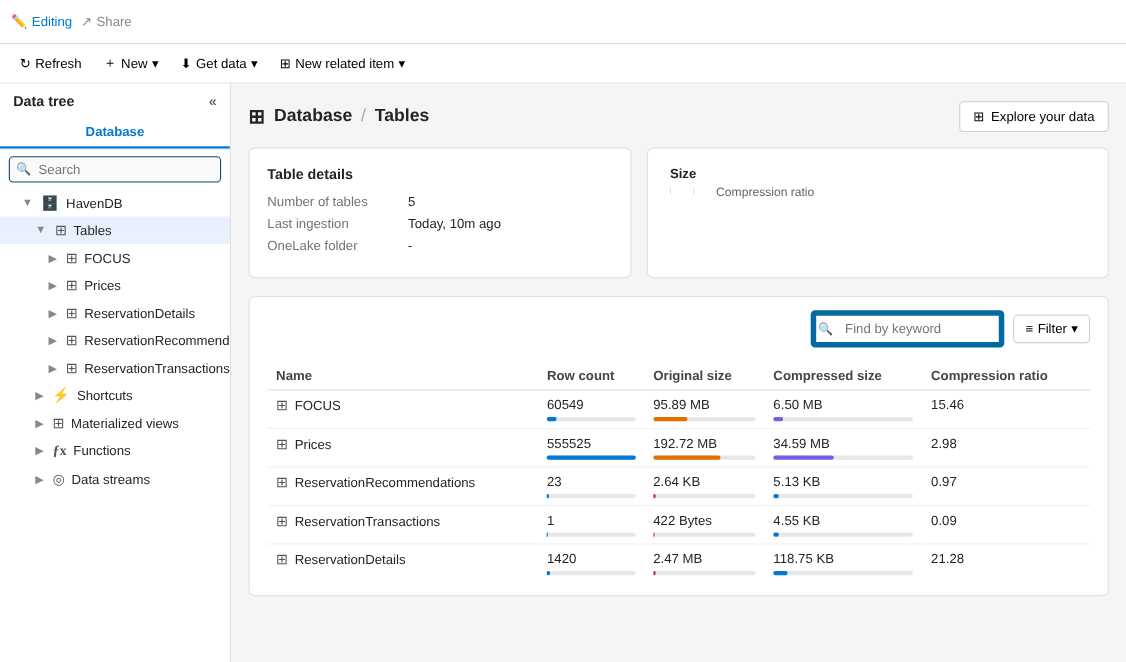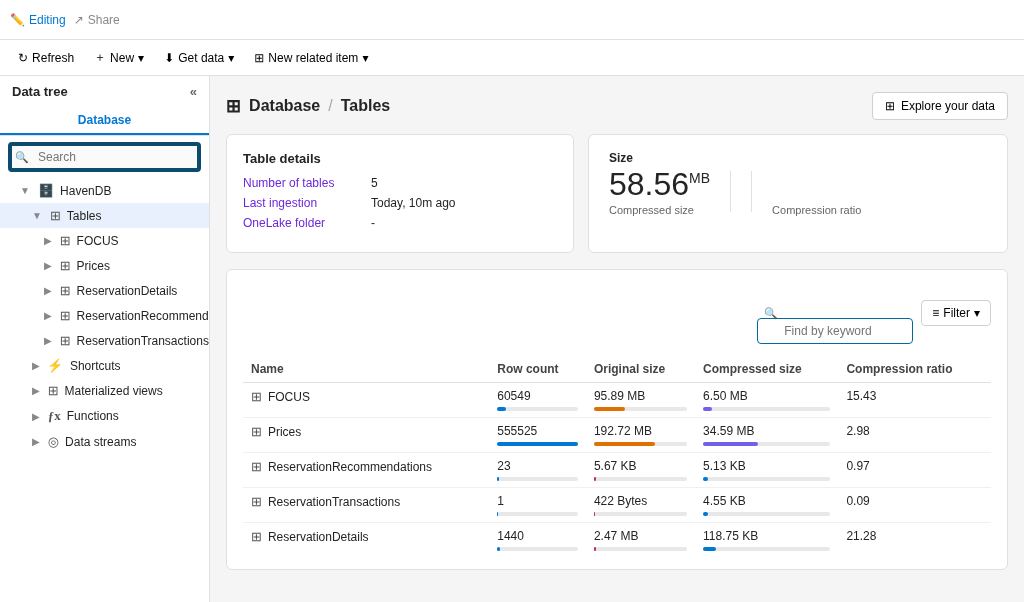--- a/index.html
+++ b/index.html
@@ -22,21 +22,21 @@
     .main-layout { display: flex; height: calc(602px - 76px); }
 
     
     .sidebar { width: 210px; background: #fff; border-right: 1px solid #e0e0e0; display: flex; flex-direction: column; overflow-y: auto; }
     .sidebar-header { display: flex; justify-content: space-between; align-items: center; padding: 8px 12px; font-size: 13px; font-weight: 600; }
     .sidebar-collapse { cursor: pointer; color: #666; }
     .sidebar-tabs { display: flex; border-bottom: 1px solid #e0e0e0; }
     .sidebar-tab { flex: 1; text-align: center; padding: 6px 4px; font-size: 12px; cursor: pointer; }
     .sidebar-tab.active { border-bottom: 2px solid #0078d4; color: #0078d4; font-weight: 600; }
     .sidebar-search { padding: 6px 8px; }
-    .sidebar-search input { width: 100%; padding: 4px 8px 4px 26px; border: 4px solid #0c4a6e; border-radius: 4px; font-size: 12px; background: #fafafa; }
+    .sidebar-search input { width: 100%; padding: 4px 8px 4px 26px; border: 1px solid #0c4a6e; border-radius: 4px; font-size: 12px; background: #fafafa; }
     .search-wrap { position: relative; }
     .search-wrap .s-icon { position: absolute; left: 7px; top: 50%; transform: translateY(-50%); color: #888; font-size: 11px; }
     .sidebar-items { flex: 1; overflow-y: auto; }
     .sidebar-item { display: flex; align-items: center; padding: 5px 8px 5px 12px; cursor: pointer; font-size: 12px; gap: 6px; }
     .sidebar-item.selected { background: #e8f0fe; }
     .sidebar-item .item-icon { font-size: 13px; color: #555; }
     .sidebar-item .expand-icon { font-size: 10px; color: #888; margin-right: 2px; }
     .indent-1 { padding-left: 20px; }
     .indent-2 { padding-left: 32px; }
     .indent-3 { padding-left: 44px; }
@@ -46,34 +46,34 @@
     .content-header { display: flex; align-items: center; justify-content: space-between; margin-bottom: 14px; }
     .breadcrumb { display: flex; align-items: center; gap: 8px; font-size: 16px; font-weight: 600; }
     .explore-btn { display: flex; align-items: center; gap: 6px; padding: 6px 12px; border: 1px solid #d0d0d0; border-radius: 4px; background: #fff; font-size: 12px; cursor: pointer; }
 
     
     .cards-row { display: flex; gap: 14px; margin-bottom: 16px; }
     .card { background: #fff; border-radius: 6px; border: 1px solid #e0e0e0; padding: 16px; }
     .card-details { flex: 1; }
     .card-title { font-size: 13px; font-weight: 600; margin-bottom: 10px; }
     .card-row { display: flex; gap: 8px; margin-bottom: 6px; font-size: 12px; }
-    .card-label { color: #6d28d9; min-width: 120px; }
+    .card-label { color: #737373; min-width: 120px; }
     .card-value { color: #242424; }
     .card-size { display: flex; gap: 24px; align-items: flex-start; padding: 12px 20px; }
     .size-item { display: flex; flex-direction: column; }
     .size-number { font-size: 32px; font-weight: 300; line-height: 1.1; }
     .size-number sup { font-size: 14px; font-weight: 400; vertical-align: super; }
     .size-label { font-size: 11px; color: #666; margin-top: 2px; }
     .size-sep { width: 1px; background: #e0e0e0; margin: 4px 0; align-self: stretch; }
 
     
     .table-section { background: #fff; border-radius: 6px; border: 1px solid #e0e0e0; padding: 12px 16px; }
     .table-toolbar { display: flex; justify-content: flex-end; align-items: center; gap: 8px; margin-bottom: 12px; }
     .search-input-wrap { position: relative; }
-    .search-input-wrap input { padding: 5px 8px 5px 26px; border: 1px solid #0369a1; border-radius: 4px; font-size: 12px; width: 156px; margin-top: 36px; }
+    .search-input-wrap input { padding: 5px 8px 5px 26px; border: 5px solid #0369a1; border-radius: 4px; font-size: 12px; width: 176px; }
     .search-input-wrap .s-icon2 { position: absolute; left: 7px; top: 50%; transform: translateY(-50%); color: #888; font-size: 11px; }
     .filter-btn { display: flex; align-items: center; gap: 4px; padding: 5px 10px; border: 1px solid #d0d0d0; border-radius: 4px; background: #fff; font-size: 12px; cursor: pointer; }
 
     
     .data-table { width: 100%; border-collapse: collapse; }
     .data-table th { text-align: left; font-size: 12px; font-weight: 600; padding: 6px 8px; border-bottom: 1px solid #e0e0e0; color: #444; }
     .data-table td { padding: 6px 8px; font-size: 12px; vertical-align: top; }
     .data-table tr:not(:last-child) td { border-bottom: 1px solid #f0f0f0; }
     .cell-name { display: flex; align-items: center; gap: 6px; }
     .table-icon { color: #555; font-size: 13px; }
@@ -238,24 +238,20 @@
         </div>
         <div class="card-row">
           <span class="card-label">OneLake folder</span>
           <span class="card-value">-</span>
         </div>
       </div>
 
       <div class="card card-size" style="position: relative; min-width: 420px;">
         <div style="font-size:12px;font-weight:600;margin-bottom:8px;position:absolute;top:16px;left:20px;">Size</div>
         <div style="margin-top:20px;display:flex;gap:20px;align-items:flex-end;">
-          <div class="size-item">
-            <span class="size-number"><span>58.56</span><sup>MB</sup></span>
-            <span class="size-label">Compressed size</span>
-          </div>
           <div class="size-sep"></div>
           <div class="size-sep"></div>
           <div class="size-item">
             <span class="size-label">Compression ratio</span>
           </div>
         </div>
       </div>
     </div>
 
     <div class="table-section">
@@ -300,21 +296,21 @@
       <div class="bar-container">
                   <div class="bar-fill orange-bar" style="width:33%"></div>
                 </div>
     </td>
     <td>
       <div>6.50 MB</div>
       <div class="bar-container">
                   <div class="bar-fill purple-bar" style="width:7%"></div>
                 </div>
     </td>
-    <td>15.43</td>
+    <td>15.46</td>
   </tr>
             <tr>
     <td>
       <div class="cell-name">
         <span class="table-icon">⊞</span>
         <span>Prices</span>
       </div>
     </td>
     <td>
       <div>555525</div>
@@ -343,21 +339,21 @@
         <span>ReservationRecommendations</span>
       </div>
     </td>
     <td>
       <div>23</div>
       <div class="bar-container">
                   <div class="bar-fill blue-bar" style="width:2%"></div>
                 </div>
     </td>
     <td>
-      <div>5.67 KB</div>
+      <div>2.64 KB</div>
       <div class="bar-container">
                   <div class="bar-fill red-bar" style="width:2%"></div>
                 </div>
     </td>
     <td>
       <div>5.13 KB</div>
       <div class="bar-container">
                   <div class="bar-fill small-blue" style="width:4%"></div>
                 </div>
     </td>
@@ -391,21 +387,21 @@
     <td>0.09</td>
   </tr>
             <tr>
     <td>
       <div class="cell-name">
         <span class="table-icon">⊞</span>
         <span>ReservationDetails</span>
       </div>
     </td>
     <td>
-      <div>1440</div>
+      <div>1420</div>
       <div class="bar-container">
                   <div class="bar-fill blue-bar" style="width:3%"></div>
                 </div>
     </td>
     <td>
       <div>2.47 MB</div>
       <div class="bar-container">
                   <div class="bar-fill red-bar" style="width:2%"></div>
                 </div>
     </td>

